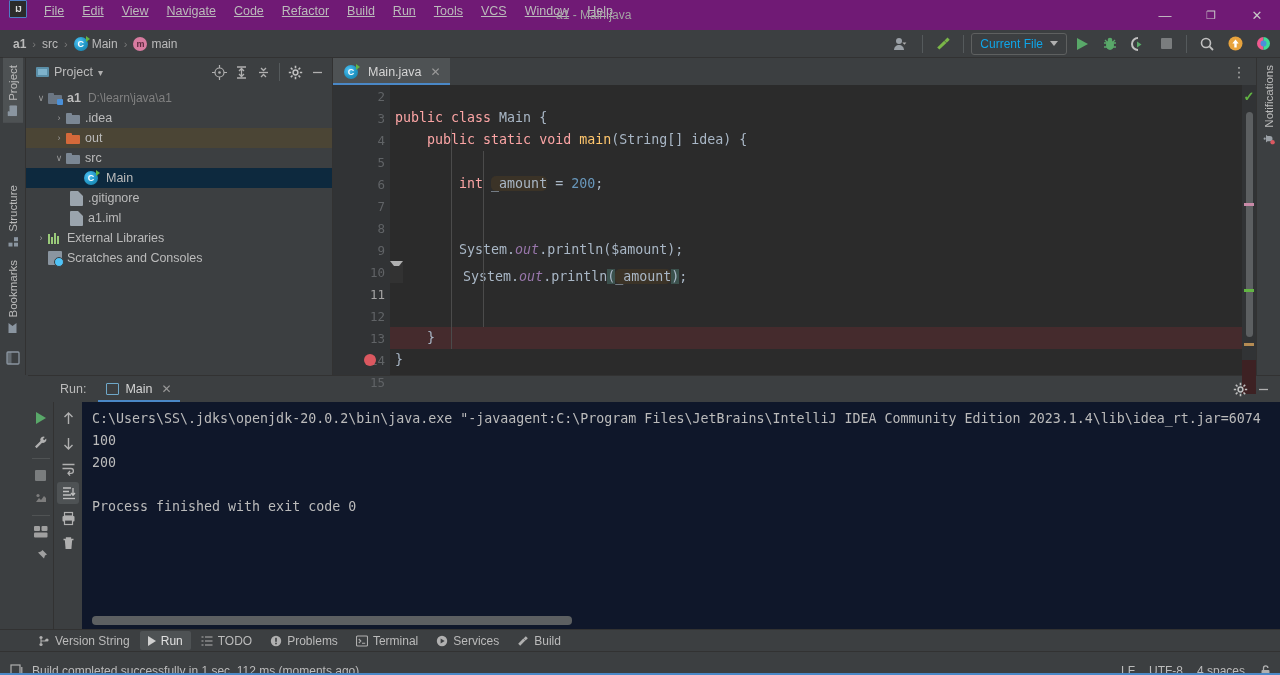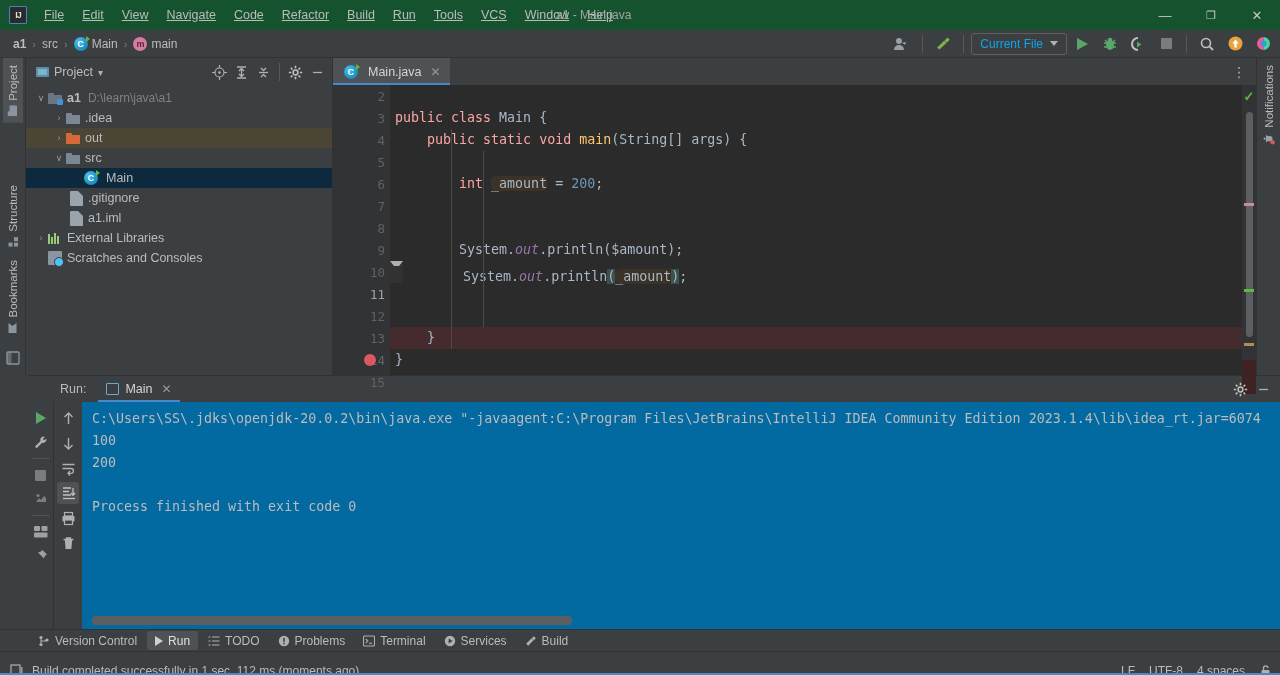--- a/index.html
+++ b/index.html
@@ -8,21 +8,21 @@
     background: #3c3f41;
     font-family: "Liberation Sans", sans-serif;
     font-size: 12px;
     color: #bbbbbb;
     overflow: hidden;
   }
   .app { width: 1280px; height: 675px; display: flex; flex-direction: column; background: #3c3f41; }
 
   
   .titlebar {
-    height: 30px; background: #14532d; display: flex; align-items: center;
+    height: 30px; background: #701a75; display: flex; align-items: flex-start;
     flex: 0 0 30px; position: relative;
   }
   .ij-logo {
     width: 18px; height: 18px; margin-left: 9px; margin-right: 8px;
     border: 1px solid #4e7ec4; background: #2b2b2b; color: #dcdcdc;
     font-size: 9px; font-weight: bold; display: flex; align-items: center;
     justify-content: center; letter-spacing: -1px; border-radius: 1px;
   }
   .menu { display: flex; align-items: center; }
   .menu-item {
@@ -232,21 +232,21 @@
   .run-tools { width: 26px; flex: 0 0 26px; background: #3c3f41;
     display: flex; flex-direction: column; align-items: center; padding-top: 5px; gap: 2px;
     border-right: 1px solid #323232; }
   .run-tools2 { width: 28px; flex: 0 0 28px; background: #3c3f41;
     display: flex; flex-direction: column; align-items: center; padding-top: 5px; gap: 3px; }
   .rbtn { width: 22px; height: 22px; display: flex; align-items: center;
     justify-content: center; border-radius: 3px; color: #a9a9a9; }
   .rbtn.on { background: #4e5254; }
   .divline { width: 18px; height: 1px; background: #505354; margin: 3px 0; }
 
-  .console { flex: 1 1 auto; background: #0369a1; position: relative;
+  .console { flex: 1 1 auto; background: #0f172a; position: relative;
     overflow: hidden; padding: 6px 4px 0 10px; }
   .cout { font-family: "DejaVu Sans Mono", monospace; font-size: 13.3px;
     line-height: 22px; color: #bbbbbb; white-space: pre; }
   .hscroll-track { position: absolute; left: 10px; right: 10px; bottom: 4px;
     height: 9px; }
   .hscroll-thumb { position: absolute; left: 0; width: 480px; height: 9px;
     background: #5c5f61; border-radius: 4px; }
 
   
   .toolbar-bottom { height: 22px; flex: 0 0 22px; background: #3c3f41;
@@ -592,21 +592,21 @@
               <span>15</span>
             </div>
         </div>
 
         <div class="codewrap">
           <div class="indent-guide" style="left:61px;top:44px;height:220px"></div>
           <div class="indent-guide" style="left:93px;top:66px;height:176px"></div>
 
           <div class="cline">&nbsp;</div>
           <div class="cline"><span class="k">public </span><span class="k">class </span><span class="cls">Main</span><span class="punct"> {</span></div>
-          <div class="cline">    <span class="k">public </span><span class="k">static </span><span class="k">void </span><span class="mname">main</span><span class="punct">(String[] args) {</span></div>
+          <div class="cline">    <span class="k">public </span><span class="k">static </span><span class="k">void </span><span class="mname">main</span><span class="punct">(String[] idea) {</span></div>
           <div class="cline">&nbsp;</div>
           <div class="cline">        <span class="k">int</span><span class="punct"> </span><span class="occ">_amount</span><span class="punct"> = </span><span class="num">200</span><span class="punct">;</span></div>
           <div class="cline">&nbsp;</div>
           <div class="cline">&nbsp;</div>
           <div class="cline">        <span class="punct">System.</span><span class="fld">out</span><span class="punct">.println($amount);</span></div>
           <div class="cline caret">        <span class="punct">System.</span><span class="fld">out</span><span class="punct">.println</span><span class="brk">(</span><span class="occ">_amount</span><span class="txt-caret"></span><span class="brk">)</span><span class="punct">;</span></div>
           <div class="cline">&nbsp;</div>
           <div class="cline">&nbsp;</div>
           <div class="cline bp">    <span class="punct">}</span></div>
           <div class="cline"><span class="punct">}</span></div>
@@ -747,21 +747,21 @@
   </div>
 
   <div class="toolbar-bottom">
     <div class="btab">
       <svg width="12" height="12" viewBox="0 0 12 12">
         <circle cx="3" cy="2.5" r="1.6" fill="#b0b0b0"></circle>
         <circle cx="3" cy="9.5" r="1.6" fill="#b0b0b0"></circle>
         <circle cx="9" cy="5" r="1.6" fill="#b0b0b0"></circle>
         <path d="M3 4v4M3 6h3.5a2 2 0 0 0 2-2" stroke="#b0b0b0" stroke-width="1.1" fill="none"></path>
       </svg>
-      <span>Version Control</span>
+      <span>Version String</span>
     </div>
     <div class="btab active">
       <span class="play-tri" style="border-left-width:8px;border-top-width:5px;border-bottom-width:5px;border-left-color:#d0d0d0"></span>
       <span>Run</span>
     </div>
     <div class="btab">
       <svg width="12" height="12" viewBox="0 0 12 12">
         <path d="M0.5 2h2M4 2h7.5M0.5 6h2M4 6h7.5M0.5 10h2M4 10h7.5" stroke="#b0b0b0" stroke-width="1.2"></path>
       </svg>
       <span>TODO</span>

